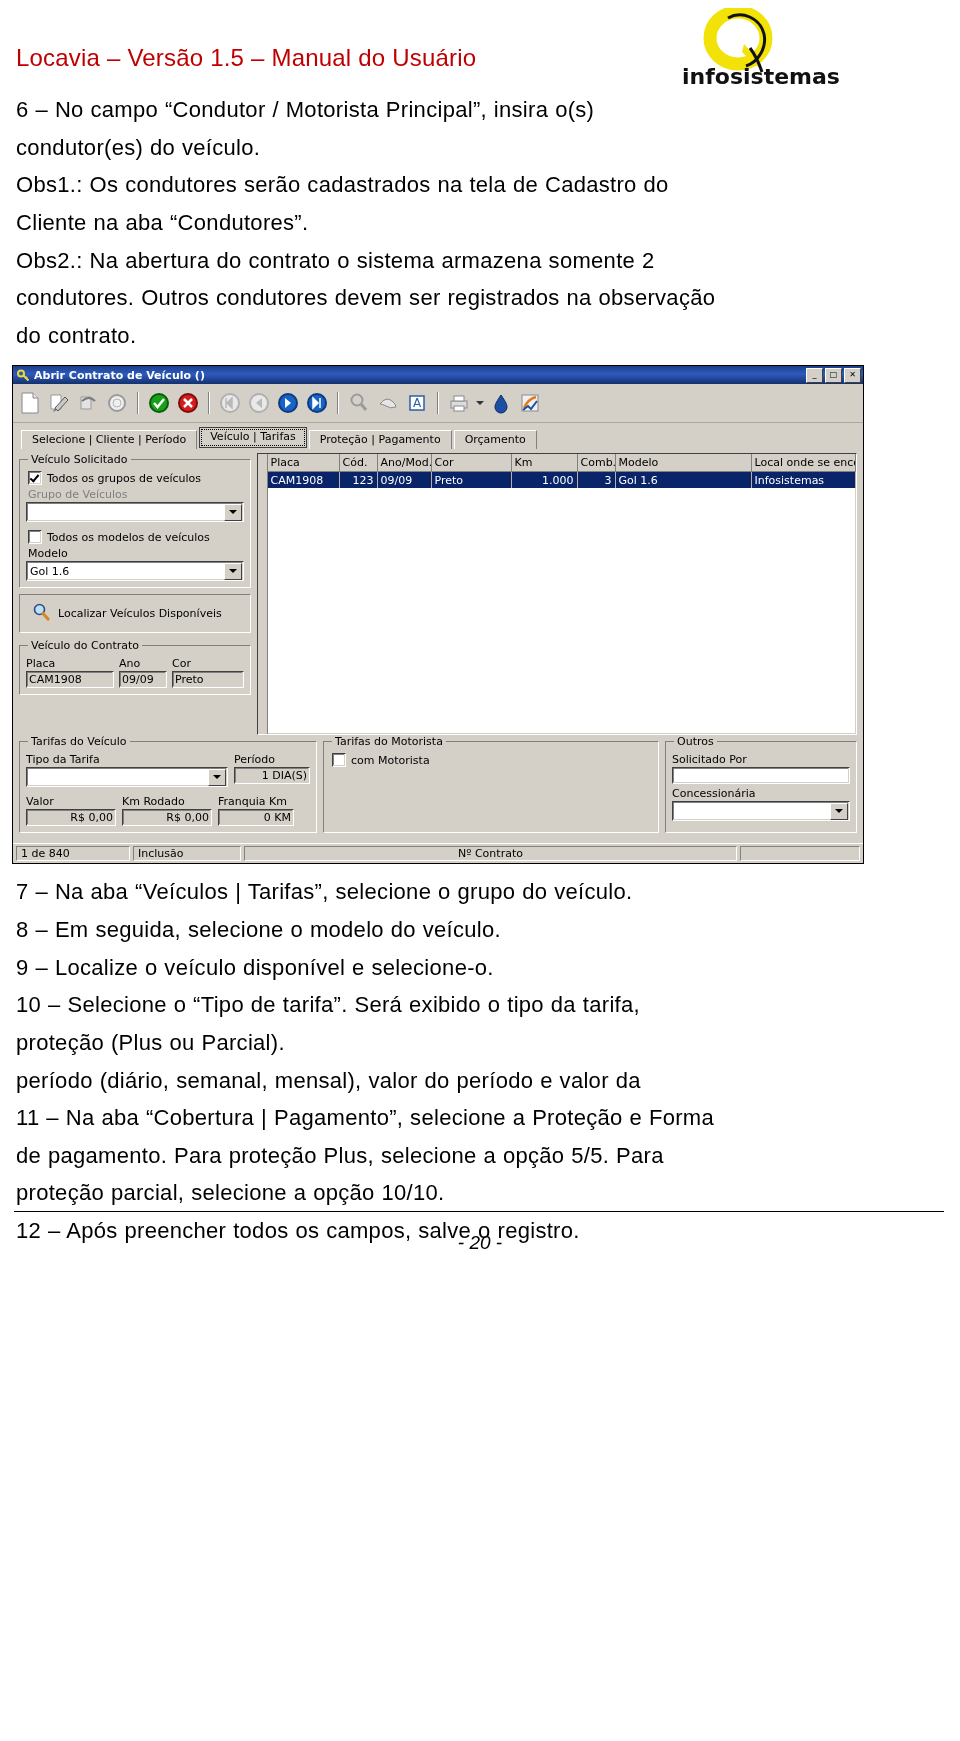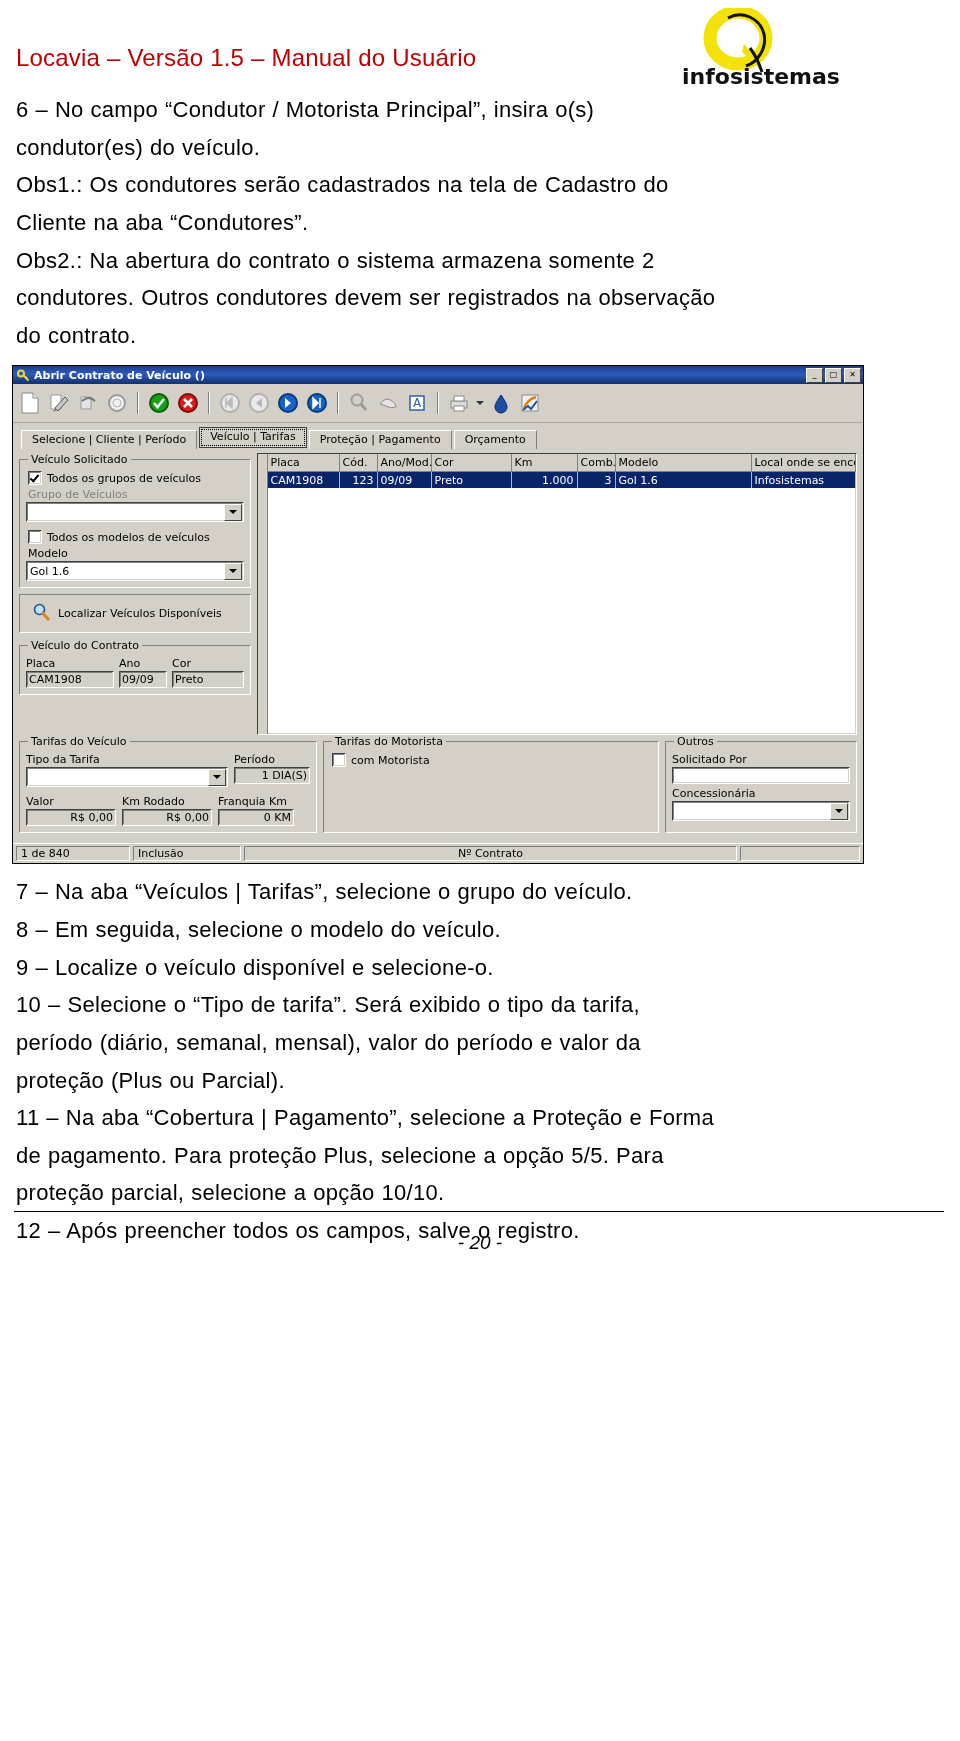--- a/index.html
+++ b/index.html
@@ -574,22 +574,22 @@
       <span class="sbcell" style="flex:1 1 auto;justify-content:center;">Nº Contrato</span>
       <span class="sbcell" style="width:120px;"></span>
     </div>
   </div>
 
   <div class="body-text">
     <p class="para lastline">7 – Na aba “Veículos | Tarifas”, selecione o grupo do veículo.</p>
     <p class="para lastline">8 – Em seguida, selecione o modelo do veículo.</p>
     <p class="para lastline">9 – Localize o veículo disponível e selecione-o.</p>
     <p class="para">10 – Selecione o “Tipo de tarifa”. Será exibido o tipo da tarifa,</p>
+    <p class="para lastline">proteção (Plus ou Parcial).</p>
     <p class="para">período (diário, semanal, mensal), valor do período e valor da</p>
-    <p class="para lastline">proteção (Plus ou Parcial).</p>
     <p class="para">11 – Na aba “Cobertura | Pagamento”, selecione a Proteção e Forma</p>
     <p class="para">de pagamento. Para proteção Plus, selecione a opção 5/5. Para</p>
     <p class="para lastline">proteção parcial, selecione a opção 10/10.</p>
     <p class="para lastline">12 – Após preencher todos os campos, salve o registro.</p>
   </div>
 
   <div class="footline"></div>
   <div class="footer">- 20 -</div>
 </div>
 

